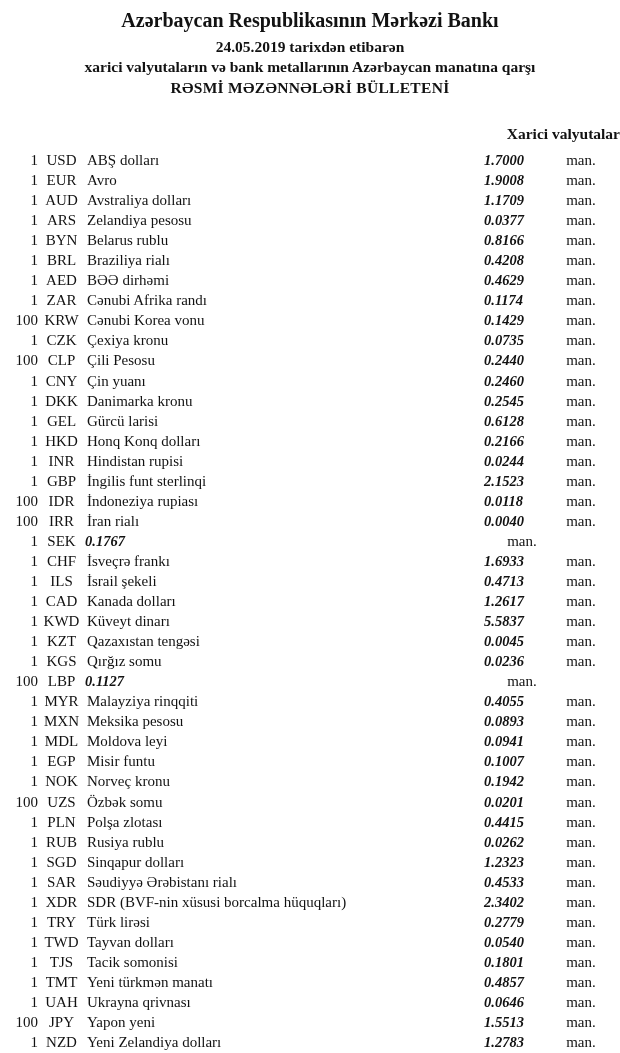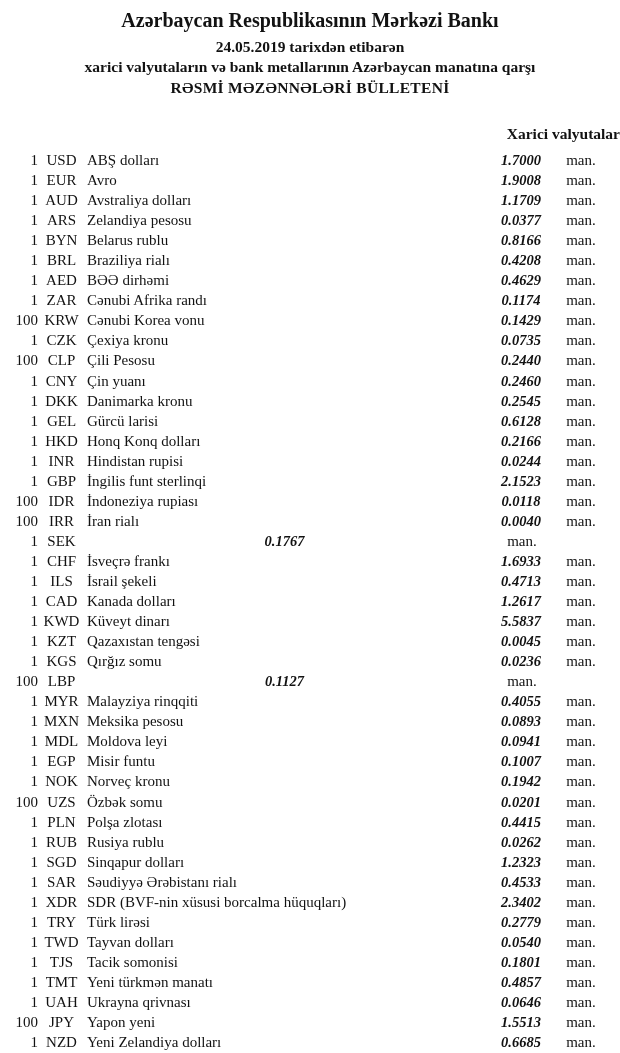--- a/index.html
+++ b/index.html
@@ -43,21 +43,21 @@
     grid-template-columns: 38px 47px 1fr 74px 44px;
     height: 20.06px;
     line-height: 20.06px;
     font-size: 15px;
     white-space: nowrap;
   }
   .qty  { text-align: right; }
   .code { text-align: center; }
   .name { padding-left: 2px; overflow: hidden; }
   .rate {
-    text-align: center;
+    text-align: left;
     font-weight: bold;
     font-style: italic;
     font-size: 14.5px;
   }
   .unit { text-align: center; padding-left: 2px; }
 </style>
 </head>
 <body>
 
 <div class="page">
@@ -418,17 +418,17 @@
     <span class="code">JPY</span>
     <span class="name">Yapon yeni</span>
     <span class="rate">1.5513</span>
     <span class="unit">man.</span>
   </div>
 
   <div class="row">
     <span class="qty">1</span>
     <span class="code">NZD</span>
     <span class="name">Yeni Zelandiya dolları</span>
-    <span class="rate">0.6685</span>
+    <span class="rate">1.2783</span>
     <span class="unit">man.</span>
   </div>
 </div>
 </div>
 
 </body></html>

